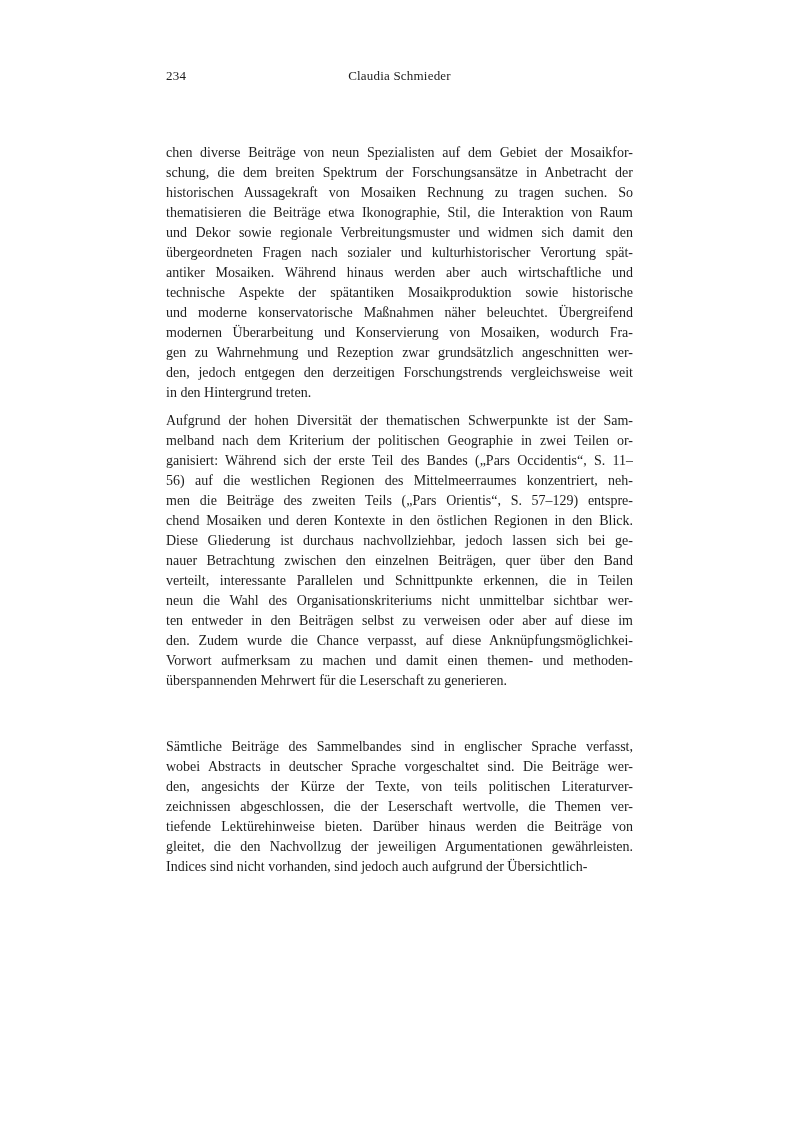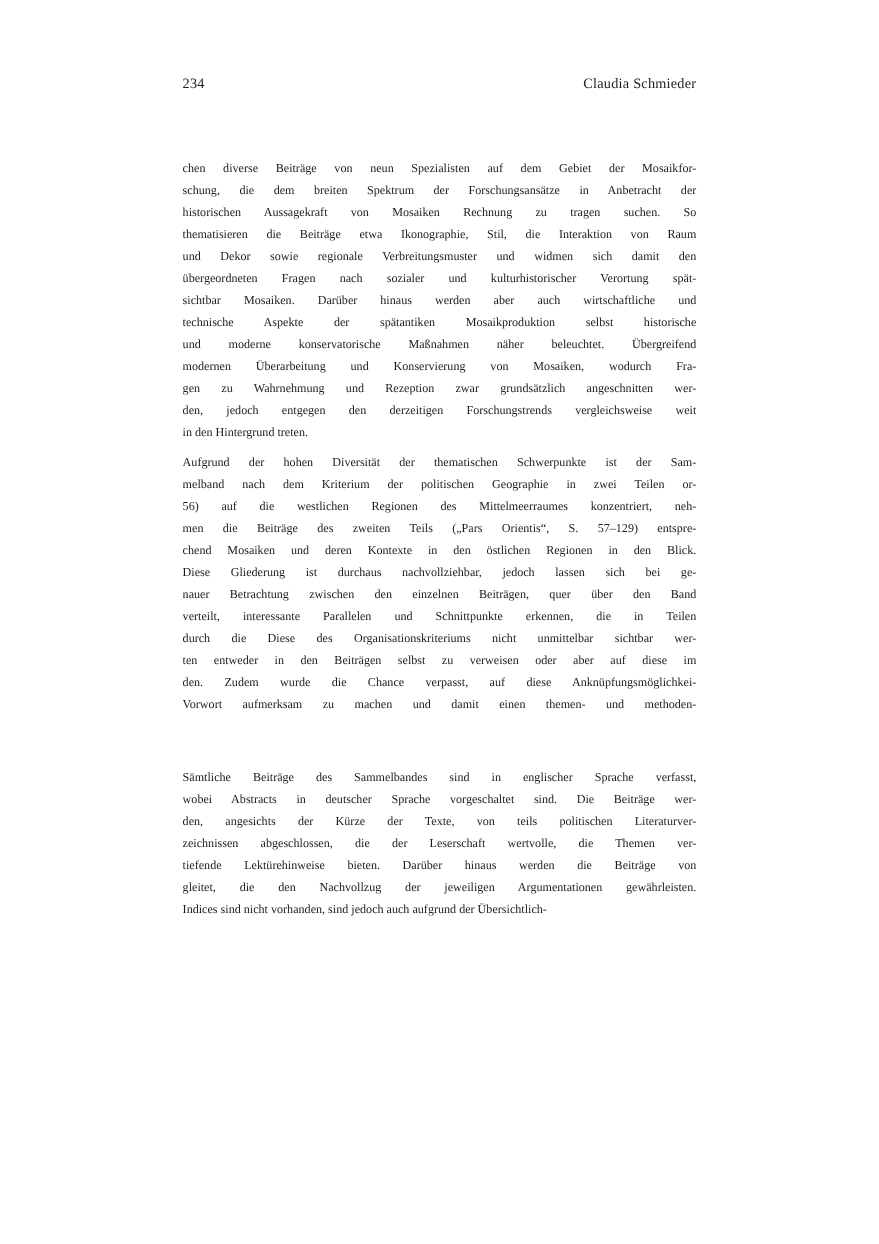--- a/index.html
+++ b/index.html
@@ -29,28 +29,28 @@
   }
   .page-number {
     position: absolute;
     left: 0;
     top: 0;
     font-family: Liberation Serif, serif;
   }
   .running-title {
     display: block;
     width: 100%;
-    text-align: right;
+    text-align: center;
   }
   .body-text {
     position: absolute;
     top: 143px;
     left: 166px;
     width: 467px;
-    font-size: 11px;
+    font-size: 14px;
     line-height: 20px;
   }
   .paragraph {
     margin: 0 0 8px 0;
   }
   .paragraph:last-child {
     margin-bottom: 0;
     margin-top: 46px;
   }
   .line {
@@ -74,41 +74,43 @@
   </div>
 
   <div class="body-text" id="body-text">
       <div class="paragraph">
         <div class="line">chen diverse Beiträge von neun Spezialisten auf dem Gebiet der Mosaikfor-</div>
         <div class="line">schung, die dem breiten Spektrum der Forschungsansätze in Anbetracht der</div>
         <div class="line">historischen Aussagekraft von Mosaiken Rechnung zu tragen suchen. So</div>
         <div class="line">thematisieren die Beiträge etwa Ikonographie, Stil, die Interaktion von Raum</div>
         <div class="line">und Dekor sowie regionale Verbreitungsmuster und widmen sich damit den</div>
         <div class="line">übergeordneten Fragen nach sozialer und kulturhistorischer Verortung spät-</div>
-        <div class="line">sichtbar Mosaiken. Darüber hinaus werden aber auch wirtschaftliche und</div>
-        <div class="line">technische Aspekte der spätantiken Mosaikproduktion selbst historische</div>
+        <div class="line">antiker Mosaiken. Während hinaus werden aber auch wirtschaftliche und</div>
+        <div class="line">technische Aspekte der spätantiken Mosaikproduktion sowie historische</div>
         <div class="line">und moderne konservatorische Maßnahmen näher beleuchtet. Übergreifend</div>
         <div class="line">modernen Überarbeitung und Konservierung von Mosaiken, wodurch Fra-</div>
         <div class="line">gen zu Wahrnehmung und Rezeption zwar grundsätzlich angeschnitten wer-</div>
         <div class="line">den, jedoch entgegen den derzeitigen Forschungstrends vergleichsweise weit</div>
         <div class="line last">in den Hintergrund treten.</div>
       </div>
       <div class="paragraph">
         <div class="line">Aufgrund der hohen Diversität der thematischen Schwerpunkte ist der Sam-</div>
         <div class="line">melband nach dem Kriterium der politischen Geographie in zwei Teilen or-</div>
+        <div class="line">ganisiert: Während sich der erste Teil des Bandes („Pars Occidentis“, S. 11–</div>
         <div class="line">56) auf die westlichen Regionen des Mittelmeerraumes konzentriert, neh-</div>
         <div class="line">men die Beiträge des zweiten Teils („Pars Orientis“, S. 57–129) entspre-</div>
         <div class="line">chend Mosaiken und deren Kontexte in den östlichen Regionen in den Blick.</div>
         <div class="line">Diese Gliederung ist durchaus nachvollziehbar, jedoch lassen sich bei ge-</div>
         <div class="line">nauer Betrachtung zwischen den einzelnen Beiträgen, quer über den Band</div>
         <div class="line">verteilt, interessante Parallelen und Schnittpunkte erkennen, die in Teilen</div>
-        <div class="line">durch die Diese des Organisationskriteriums nicht unmittelbar sichtbar wer-</div>
+        <div class="line">neun die Wahl des Organisationskriteriums nicht unmittelbar sichtbar wer-</div>
         <div class="line">ten entweder in den Beiträgen selbst zu verweisen oder aber auf diese im</div>
         <div class="line">den. Zudem wurde die Chance verpasst, auf diese Anknüpfungsmöglichkei-</div>
         <div class="line">Vorwort aufmerksam zu machen und damit einen themen- und methoden-</div>
+        <div class="line last">überspannenden Mehrwert für die Leserschaft zu generieren.</div>
       </div>
       <div class="paragraph">
         <div class="line">Sämtliche Beiträge des Sammelbandes sind in englischer Sprache verfasst,</div>
         <div class="line">wobei Abstracts in deutscher Sprache vorgeschaltet sind. Die Beiträge wer-</div>
         <div class="line">den, angesichts der Kürze der Texte, von teils politischen Literaturver-</div>
         <div class="line">zeichnissen abgeschlossen, die der Leserschaft wertvolle, die Themen ver-</div>
         <div class="line">tiefende Lektürehinweise bieten. Darüber hinaus werden die Beiträge von</div>
         <div class="line">gleitet, die den Nachvollzug der jeweiligen Argumentationen gewährleisten.</div>
         <div class="line last">Indices sind nicht vorhanden, sind jedoch auch aufgrund der Übersichtlich-</div>
       </div>

